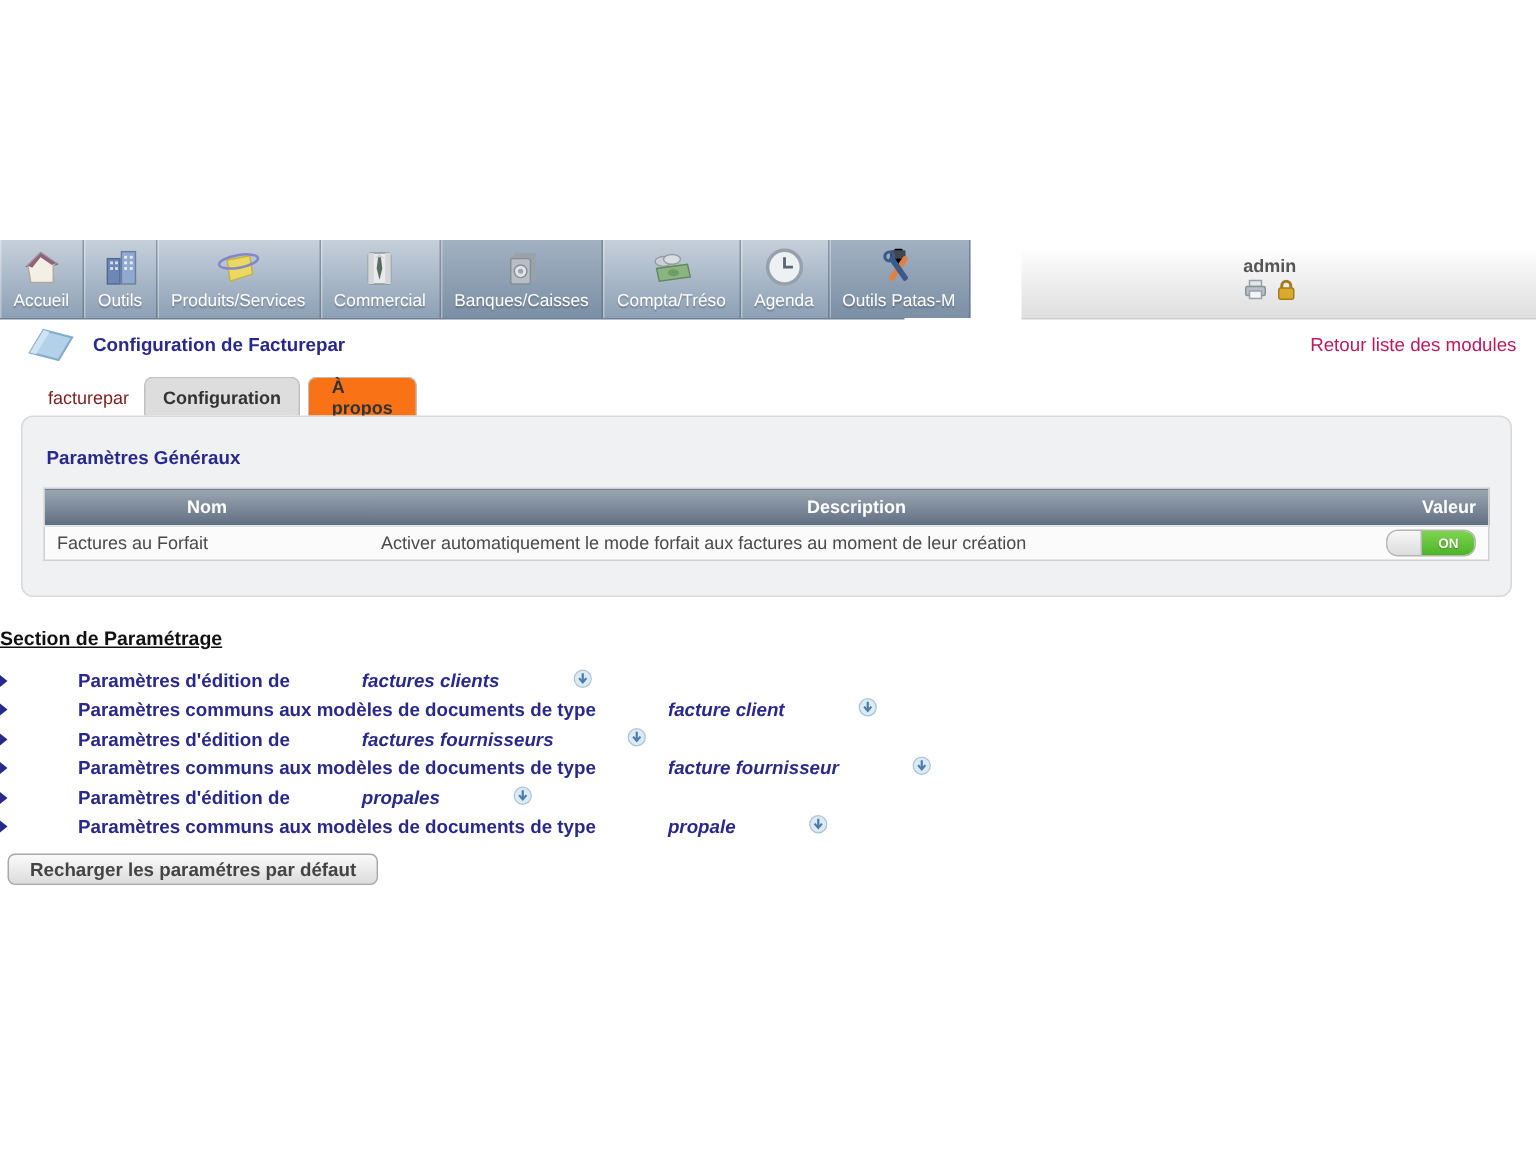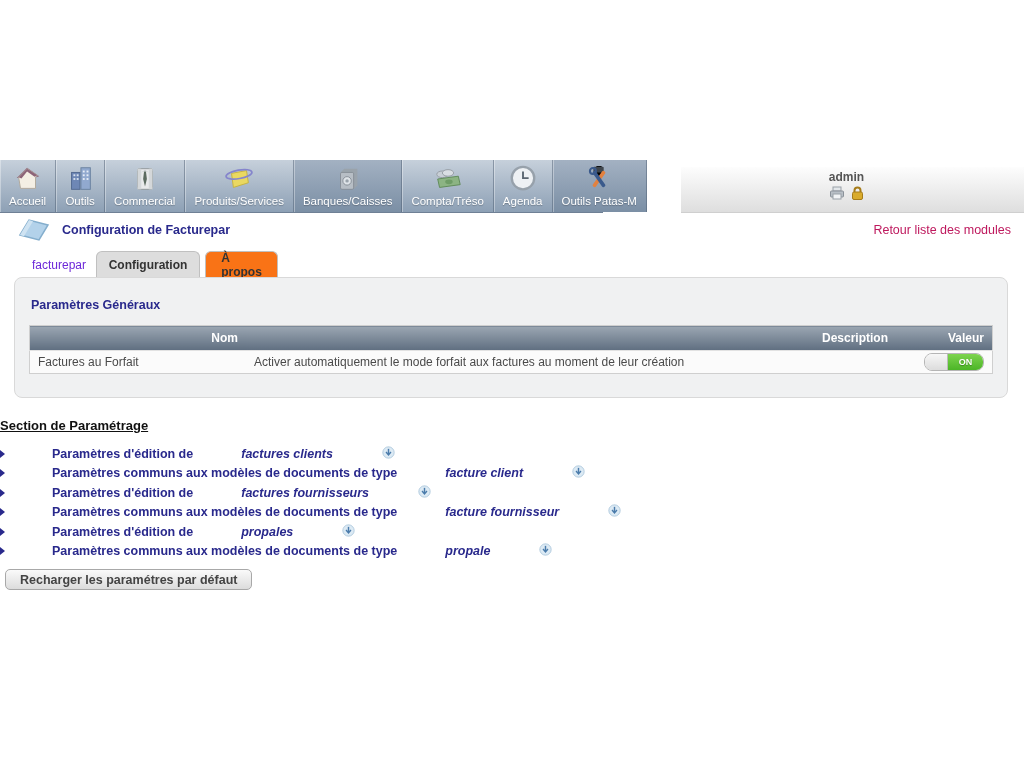--- a/index.html
+++ b/index.html
@@ -44,21 +44,21 @@
   .crumb-title{
     position:absolute;left:62px;top:10px;font-size:12.5px;font-weight:bold;color:#29298c;
   }
   .back-link{
     position:absolute;right:13px;top:10px;font-size:12.5px;font-weight:normal;color:#be185d;
     cursor:pointer;white-space:nowrap;
   }
   
   .tabrow{position:absolute;top:251px;left:0;width:1024px;height:27px;}
   .module-label{
-    position:absolute;left:32px;top:7px;font-size:12px;color:#6d28d9;
+    position:absolute;left:32px;top:7px;font-size:12px;color:#7f1d1d;
   }
   .tab{
     position:absolute;top:0;height:26px;box-sizing:border-box;
     border:1px solid #c0c0c0;border-bottom:none;border-radius:6px 6px 0 0;
     font-size:12px;font-weight:bold;color:#333;display:flex;align-items:center;
     justify-content:center;padding:0 16px;cursor:pointer;background:#f97316;
   }
   .tab.active{background:#dddddd;}
   .tab.t1{left:96px;width:104px;}
   .tab.t2{left:205px;width:73px;}
@@ -70,21 +70,21 @@
   .panel-title{
     position:absolute;left:16px;top:20px;font-size:12.5px;font-weight:bold;color:#29298c;
   }
   .ptable{
     position:absolute;left:14px;right:14px;top:47px;
     border:1px solid #cfcfcf;border-collapse:collapse;width:calc(100% - 28px);
     font-size:12px;
   }
   .ptable th{
     background:linear-gradient(#9ba6b2,#5f6e80);color:#fff;font-weight:bold;
-    text-align:right;height:24px;padding:0 8px;font-size:12px;
+    text-align:center;height:24px;padding:0 8px;font-size:12px;
   }
   .ptable th.val{text-align:right;}
   .ptable td{
     background:#fbfbfb;color:#4a4a4a;height:22px;padding:0 8px;
     border-top:1px solid #e2e2e2;
   }
   .col-nom{width:200px;}
   .col-val{width:80px;}
   
   .toggle{
@@ -149,38 +149,38 @@
           <rect x="19" y="11" width="2" height="2" fill="#e6edf6"></rect>
           <rect x="23" y="11" width="2" height="2" fill="#e6edf6"></rect>
           <rect x="19" y="15" width="2" height="2" fill="#e6edf6"></rect>
           <rect x="23" y="15" width="2" height="2" fill="#e6edf6"></rect>
         </svg>
       </span>
       <span class="mlabel">Outils</span>
     </div>
     <div class="menu-item">
       <span class="micon">
+        <svg width="34" height="30" viewBox="0 0 34 32">
+          <path d="M9 10 L25 7 L27 20 L11 25 Z" fill="#ead861" stroke="#c5b13e"></path>
+          <ellipse cx="17" cy="11" rx="14" ry="4.5" fill="none" stroke="#8585cc" stroke-width="1.8" transform="rotate(-10 17 11)"></ellipse>
+        </svg>
+      </span>
+      <span class="mlabel">Produits/Services</span>
+    </div>
+    <div class="menu-item">
+      <span class="micon">
         <svg width="30" height="30" viewBox="0 0 32 32">
           <rect x="8" y="5" width="16" height="22" rx="2" fill="#e9eaeb" stroke="#8f9599"></rect>
           <polygon points="16,6 12,9 16,7.5 20,9" fill="#c4c9cd"></polygon>
           <polygon points="15,8 17,8 18,16 16,24 14,16" fill="#5c6b60"></polygon>
           <rect x="8" y="5" width="4" height="22" fill="#d4d7d9"></rect>
           <rect x="20" y="5" width="4" height="22" fill="#d4d7d9"></rect>
         </svg>
       </span>
       <span class="mlabel">Commercial</span>
-    </div>
-    <div class="menu-item">
-      <span class="micon">
-        <svg width="34" height="30" viewBox="0 0 34 32">
-          <path d="M9 10 L25 7 L27 20 L11 25 Z" fill="#ead861" stroke="#c5b13e"></path>
-          <ellipse cx="17" cy="11" rx="14" ry="4.5" fill="none" stroke="#8585cc" stroke-width="1.8" transform="rotate(-10 17 11)"></ellipse>
-        </svg>
-      </span>
-      <span class="mlabel">Produits/Services</span>
     </div>
     <div class="menu-item active">
       <span class="micon">
         <svg width="30" height="30" viewBox="0 0 32 32">
           <path d="M8 9 L12 5 L26 5 L26 23 L22 27 Z" fill="#9aa3ab"></path>
           <rect x="8" y="9" width="14" height="18" rx="1.5" fill="#b7bec5" stroke="#868e96"></rect>
           <circle cx="15" cy="18" r="4.5" fill="#dfe4e8" stroke="#868e96"></circle>
           <circle cx="15" cy="18" r="1.8" fill="#9aa3ab"></circle>
         </svg>
       </span>

